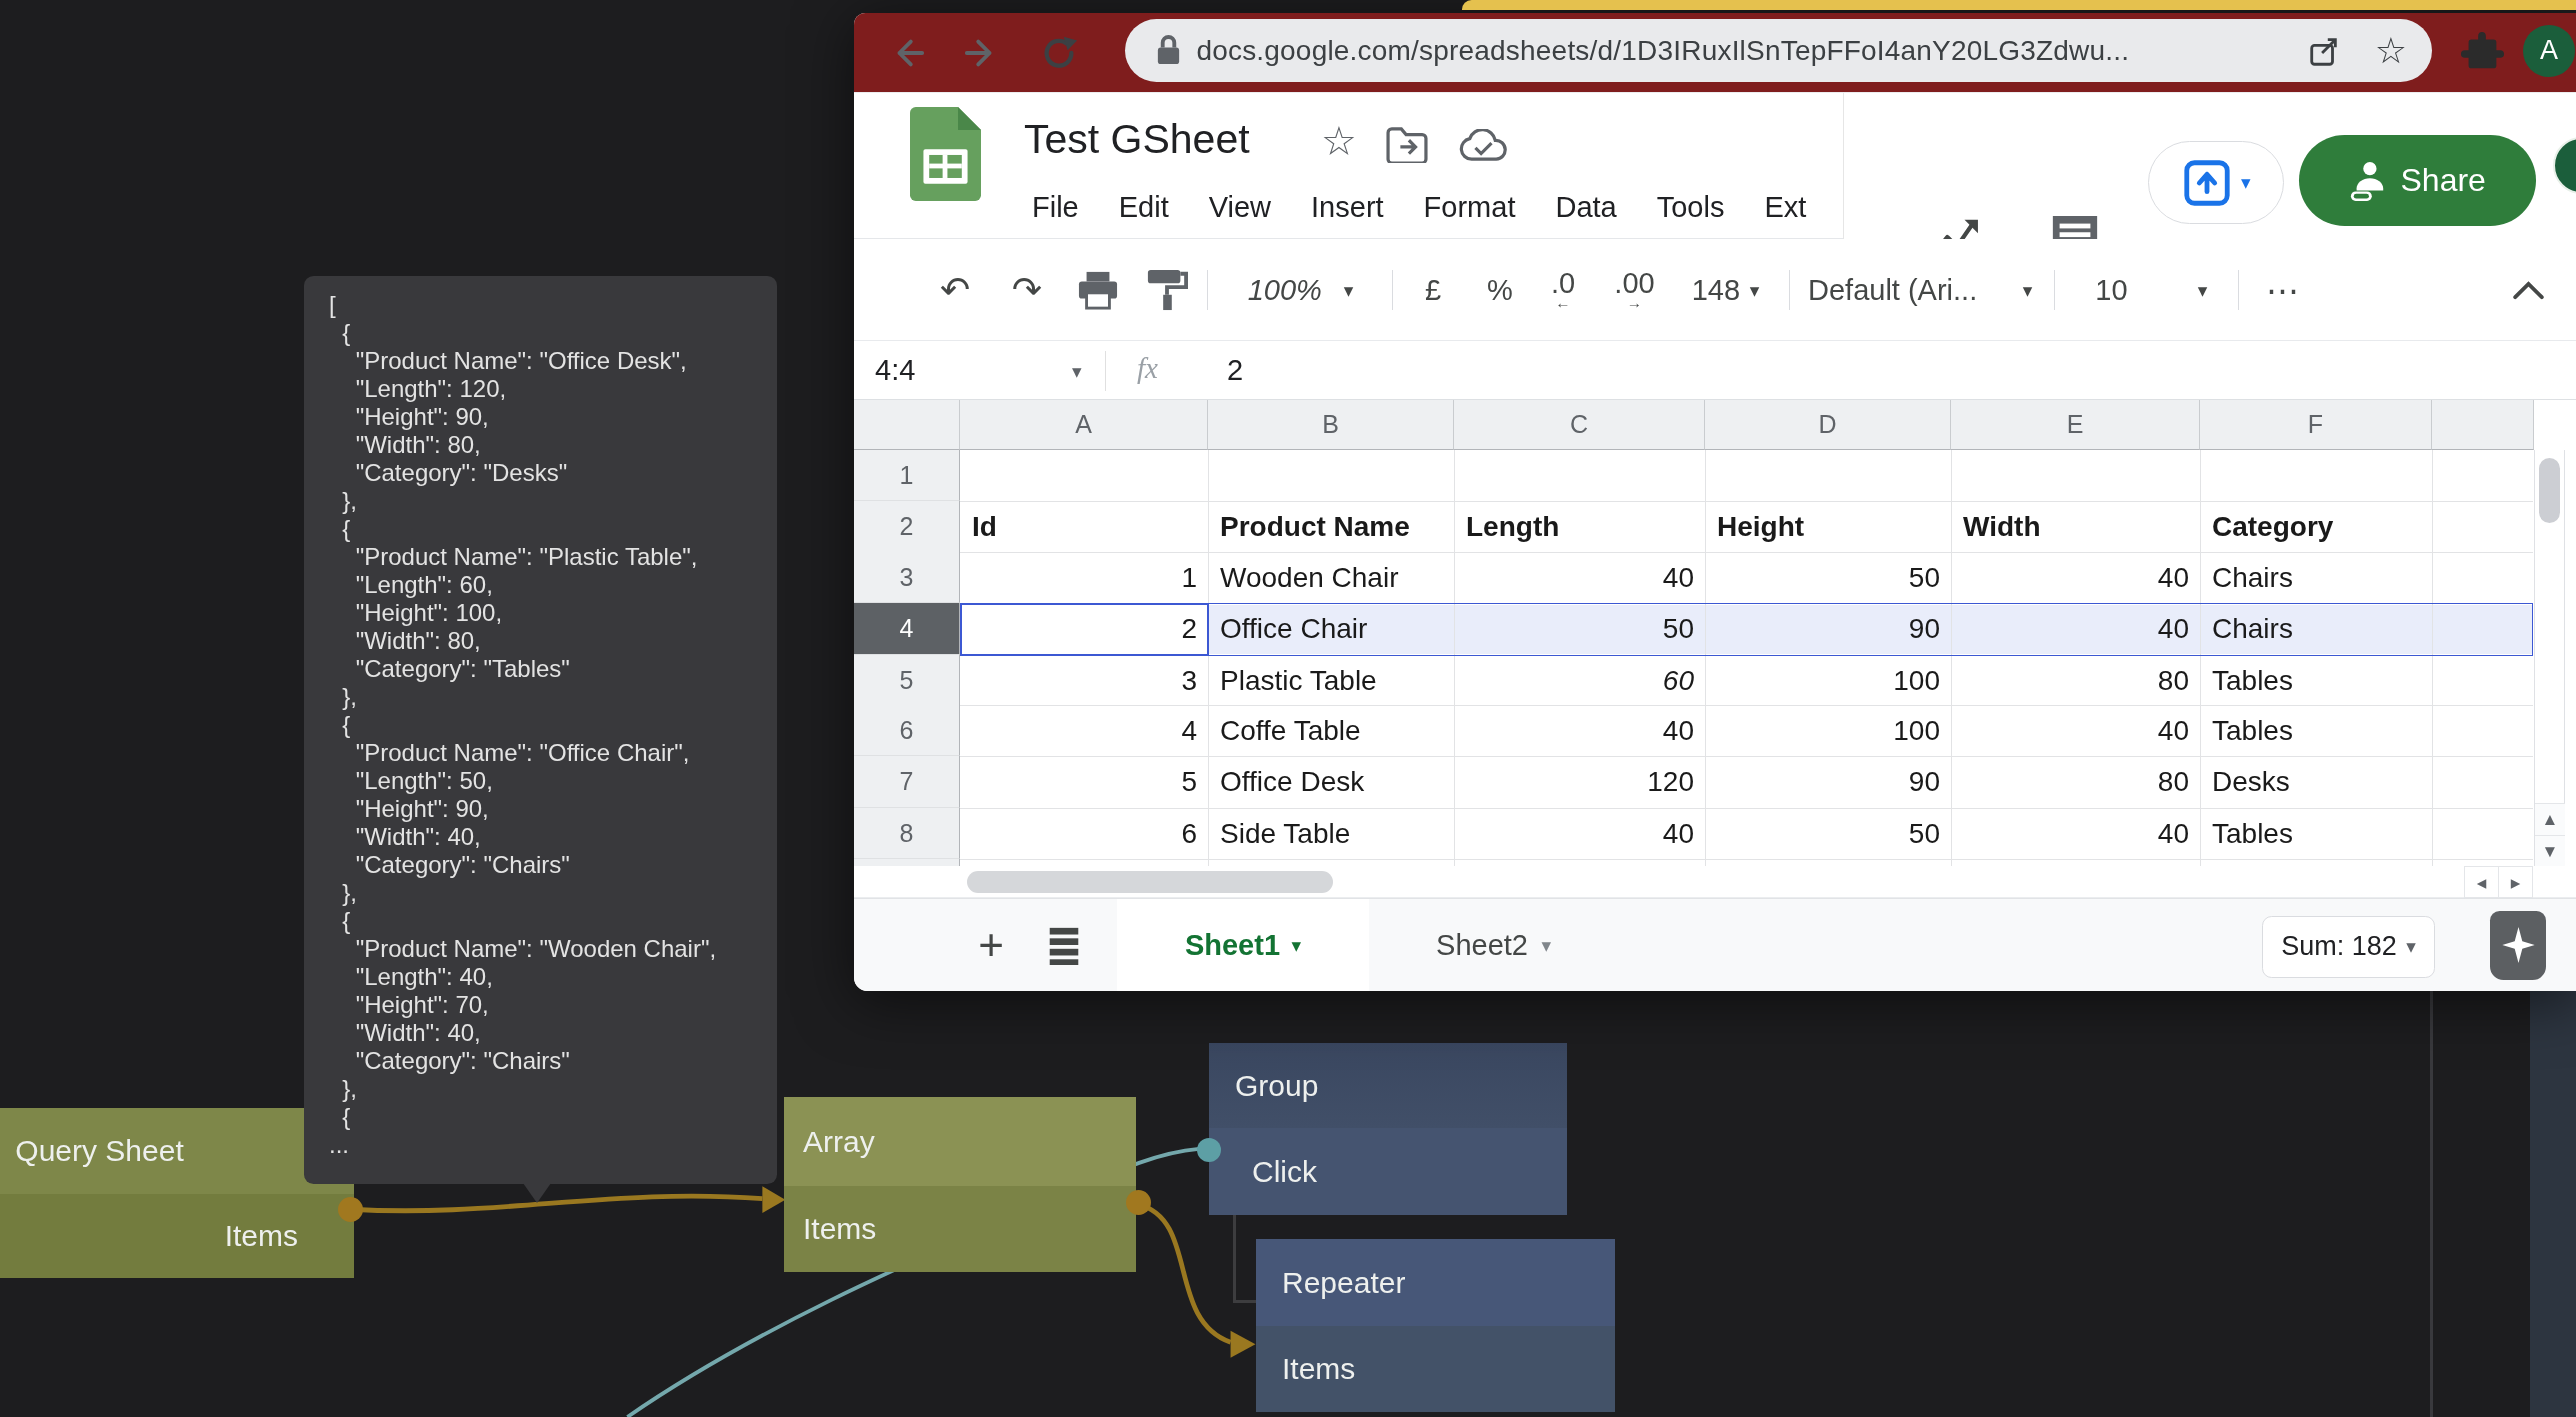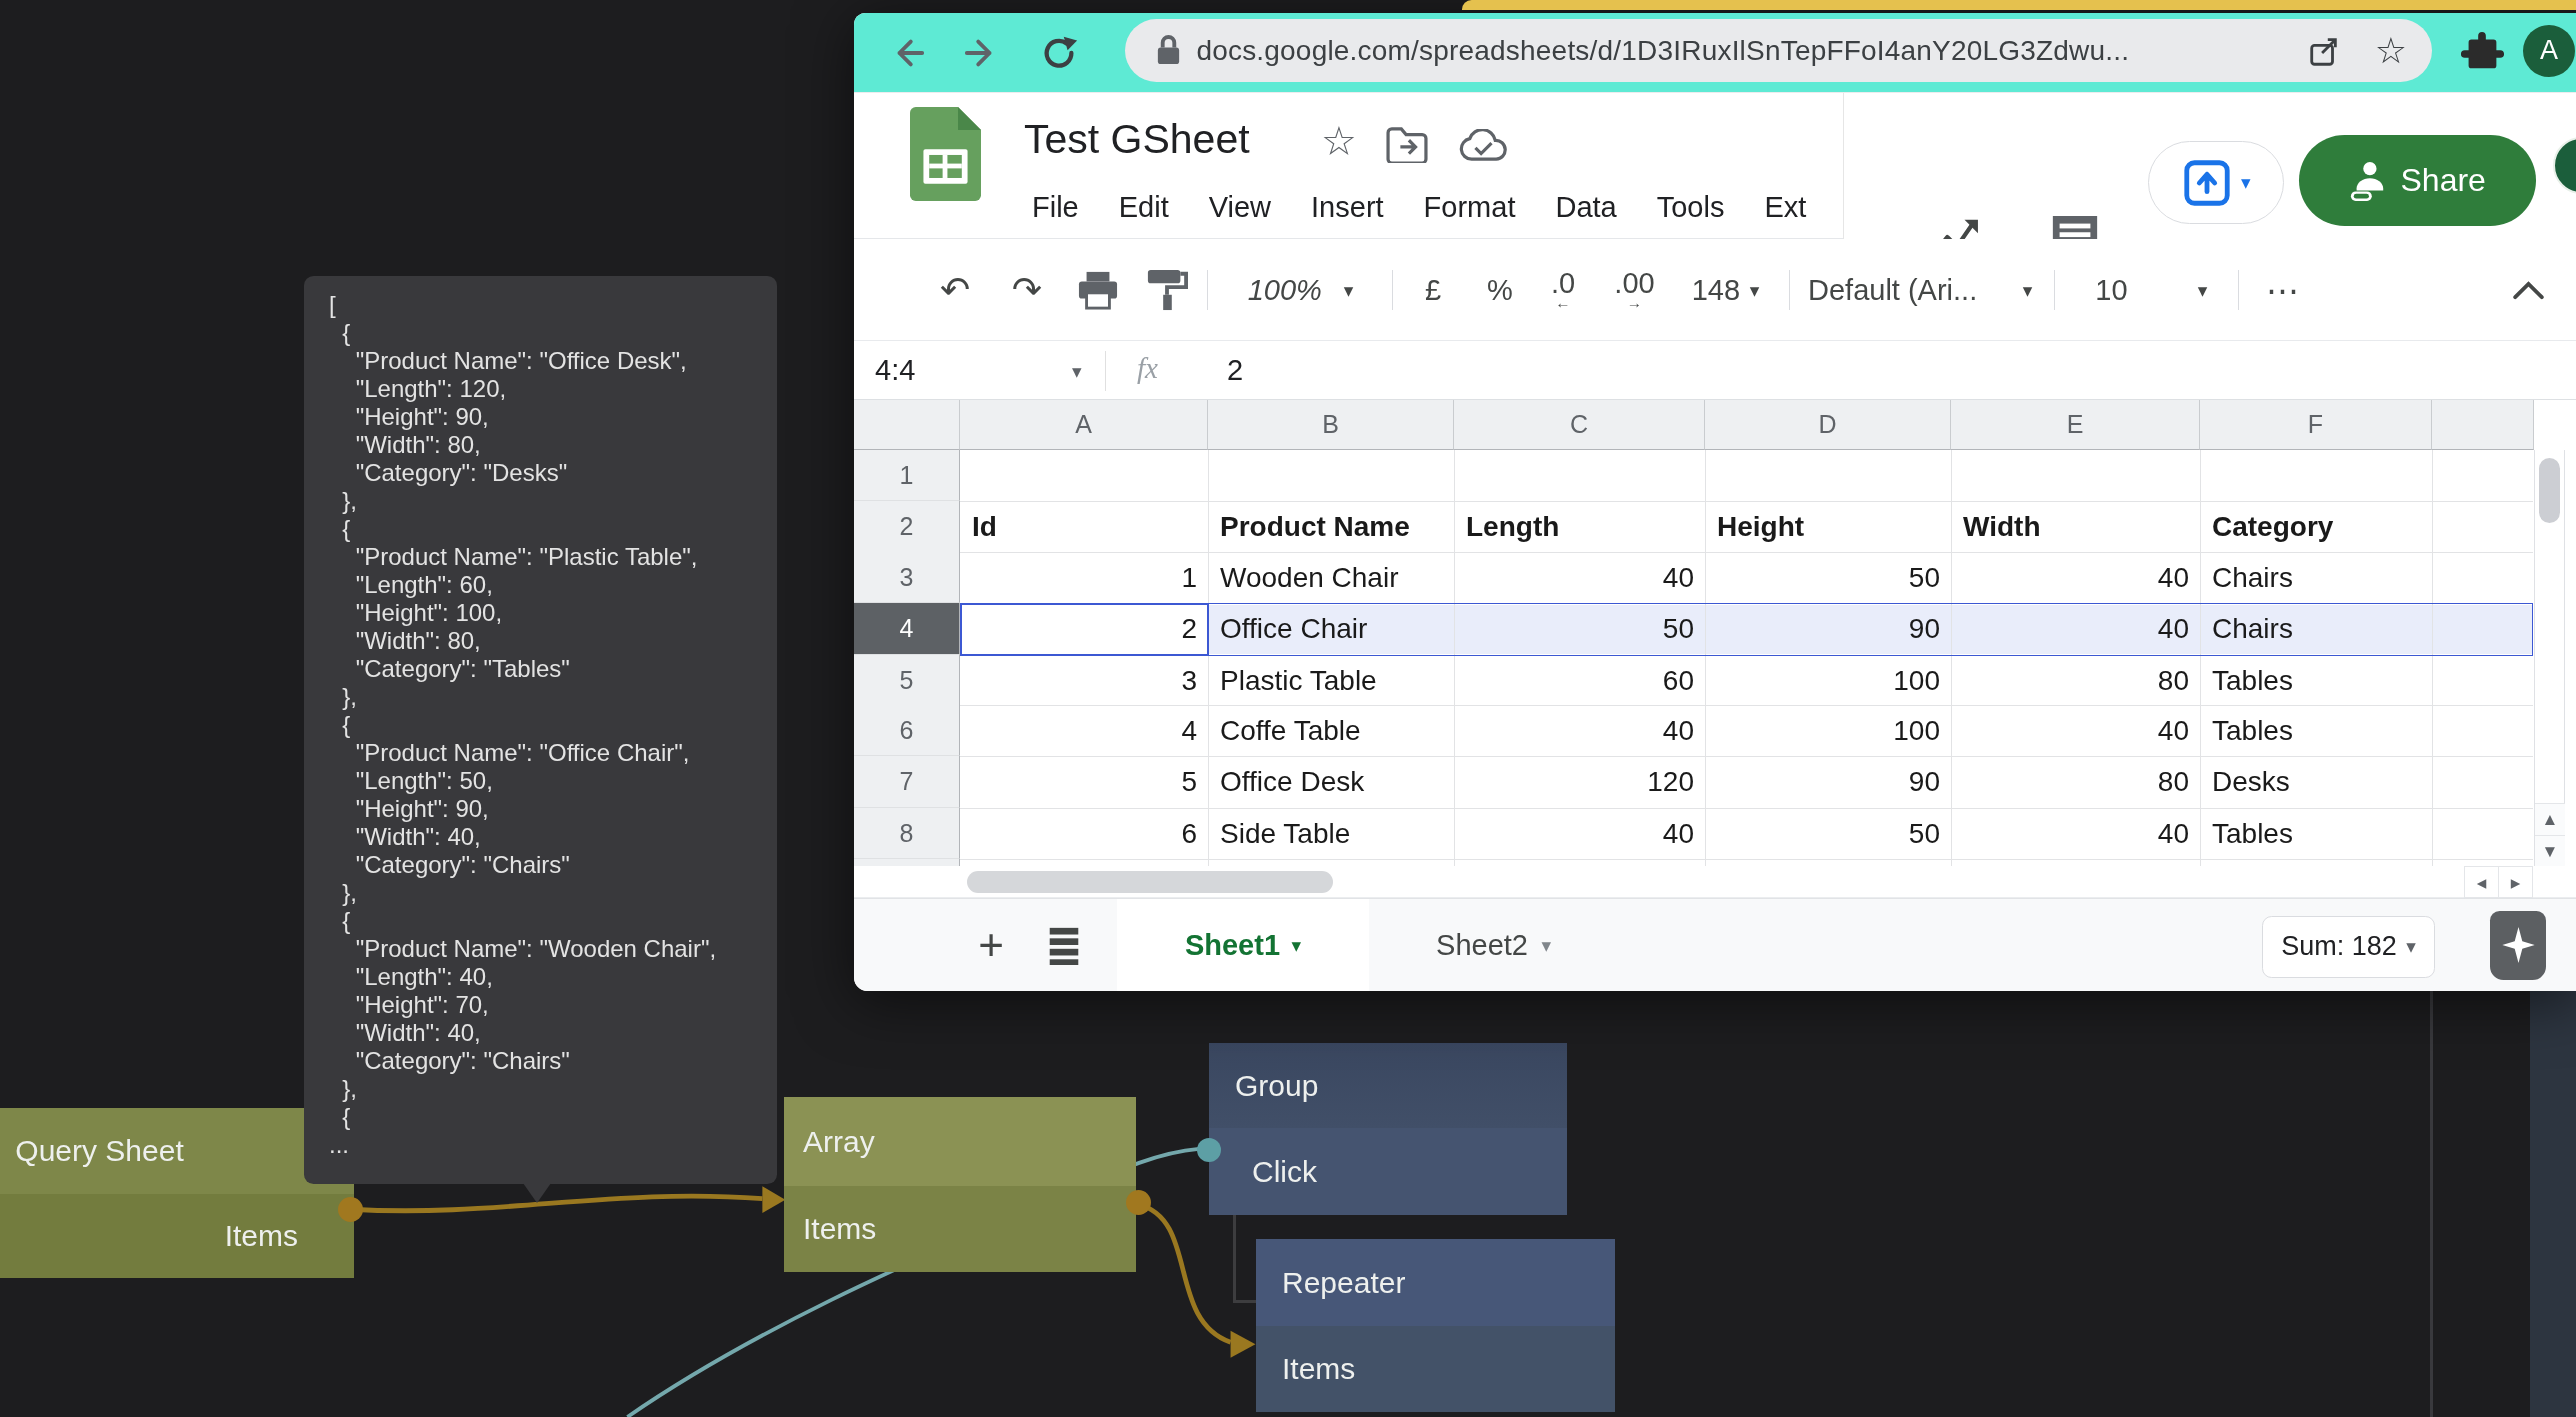--- a/index.html
+++ b/index.html
@@ -36,21 +36,21 @@
   .node{position:absolute;color:#eef0ee;font-size:30px;margin-top:24px;}
   .node .hdr{position:absolute;left:0;top:0;right:0;display:flex;align-items:center;}
   .node .bdy{position:absolute;left:0;right:0;bottom:0;display:flex;align-items:center;}
   .port-circle{position:absolute;border-radius:50%;}
   .hline{position:absolute;background:#3d3d3f;}
   #tooltip{position:absolute;left:304px;top:276px;width:473px;height:908px;background:var(--tooltip_bg);border-radius:9.6px;padding:15.3px 19px 0 25px;color:#e3e3e3;font-size:24px;line-height:28px;white-space:pre;}
   #tooltip:after{content:"";position:absolute;left:219px;top:907px;border-left:14.4px solid transparent;border-right:14.4px solid transparent;border-top:20px solid var(--tooltip_bg);}
 
   
   #window{position:absolute;left:854px;top:13.4px;width:1722px;height:978px;background:#fff;border-radius:11.5px 0 0 13.4px;overflow:hidden;box-shadow:0 9.6px 57px rgba(0,0,0,.55);}
-  #chrome{position:absolute;left:0;top:0;width:1722px;height:80px;background:#5eead4;border-bottom:1px solid #ececee;}
+  #chrome{position:absolute;left:0;top:0;width:1722px;height:80px;background:#7f1d1d;border-bottom:1px solid #ececee;}
   .navicon{position:absolute;top:19px;width:42px;height:42px;display:flex;align-items:center;justify-content:center;}
   #pill{position:absolute;left:271px;top:5.7px;width:1307px;height:63px;background:#e9eaec;border-radius:32px;display:flex;align-items:center;}
   #url{font-size:28px;color:#3c4043;margin-left:13.4px;letter-spacing:0.2px;}
   #avatar{position:absolute;left:1669px;top:11.5px;width:52px;height:52px;border-radius:50%;background:#1b5e3b;color:#fff;font-size:27px;display:flex;align-items:center;justify-content:center;}
 
   #header{position:absolute;left:0;top:80px;width:1722px;height:146px;background:#fff;border-bottom:1px solid #e5e7ea;}
   #doc-title{position:absolute;left:170px;top:23px;font-size:41px;color:#202124;}
   #menubar{position:absolute;left:178px;top:98px;display:flex;gap:40px;font-size:29px;color:#202124;}
   #right-panel{position:absolute;left:989px;top:0;width:733px;height:146px;background:#fff;border-left:1px solid #e6e6e6;}
   #share-btn{position:absolute;left:455px;top:42px;width:237px;height:91px;background:var(--share_green);border-radius:46px;color:#fff;font-size:32px;display:flex;align-items:center;justify-content:center;gap:13.4px;}
@@ -382,21 +382,21 @@
       <div class="cellT" style="position: absolute; left: 1109px; top: 152px; width: 226px; height: 51px; line-height: 51px; text-align: right;">40</div>
       <div class="cellT" style="position: absolute; left: 1358px; top: 152px; width: 209px; height: 51px; line-height: 51px;">Chairs</div>
       <div class="cellT" style="position: absolute; left: 118px; top: 203px; width: 225px; height: 52px; line-height: 52px; text-align: right;">2</div>
       <div class="cellT" style="position: absolute; left: 366px; top: 203px; width: 223px; height: 52px; line-height: 52px;">Office Chair</div>
       <div class="cellT" style="position: absolute; left: 612px; top: 203px; width: 228px; height: 52px; line-height: 52px; text-align: right;">50</div>
       <div class="cellT" style="position: absolute; left: 863px; top: 203px; width: 223px; height: 52px; line-height: 52px; text-align: right;">90</div>
       <div class="cellT" style="position: absolute; left: 1109px; top: 203px; width: 226px; height: 52px; line-height: 52px; text-align: right;">40</div>
       <div class="cellT" style="position: absolute; left: 1358px; top: 203px; width: 209px; height: 52px; line-height: 52px;">Chairs</div>
       <div class="cellT" style="position: absolute; left: 118px; top: 255px; width: 225px; height: 51px; line-height: 51px; text-align: right;">3</div>
       <div class="cellT" style="position: absolute; left: 366px; top: 255px; width: 223px; height: 51px; line-height: 51px;">Plastic Table</div>
-      <div class="cellT" style="position: absolute; left: 612px; top: 255px; width: 228px; height: 51px; line-height: 51px; text-align: right;">60</div>
+      <div class="cellT" style="position: absolute; left: 612px; top: 255px; width: 228px; height: 51px; line-height: 51px; text-align: right; font-style: italic;">60</div>
       <div class="cellT" style="position: absolute; left: 863px; top: 255px; width: 223px; height: 51px; line-height: 51px; text-align: right;">100</div>
       <div class="cellT" style="position: absolute; left: 1109px; top: 255px; width: 226px; height: 51px; line-height: 51px; text-align: right;">80</div>
       <div class="cellT" style="position: absolute; left: 1358px; top: 255px; width: 209px; height: 51px; line-height: 51px;">Tables</div>
       <div class="cellT" style="position: absolute; left: 118px; top: 305px; width: 225px; height: 51px; line-height: 51px; text-align: right;">4</div>
       <div class="cellT" style="position: absolute; left: 366px; top: 305px; width: 223px; height: 51px; line-height: 51px;">Coffe Table</div>
       <div class="cellT" style="position: absolute; left: 612px; top: 305px; width: 228px; height: 51px; line-height: 51px; text-align: right;">40</div>
       <div class="cellT" style="position: absolute; left: 863px; top: 305px; width: 223px; height: 51px; line-height: 51px; text-align: right;">100</div>
       <div class="cellT" style="position: absolute; left: 1109px; top: 305px; width: 226px; height: 51px; line-height: 51px; text-align: right;">40</div>
       <div class="cellT" style="position: absolute; left: 1358px; top: 305px; width: 209px; height: 51px; line-height: 51px;">Tables</div>
       <div class="cellT" style="position: absolute; left: 118px; top: 356px; width: 225px; height: 52px; line-height: 52px; text-align: right;">5</div>

